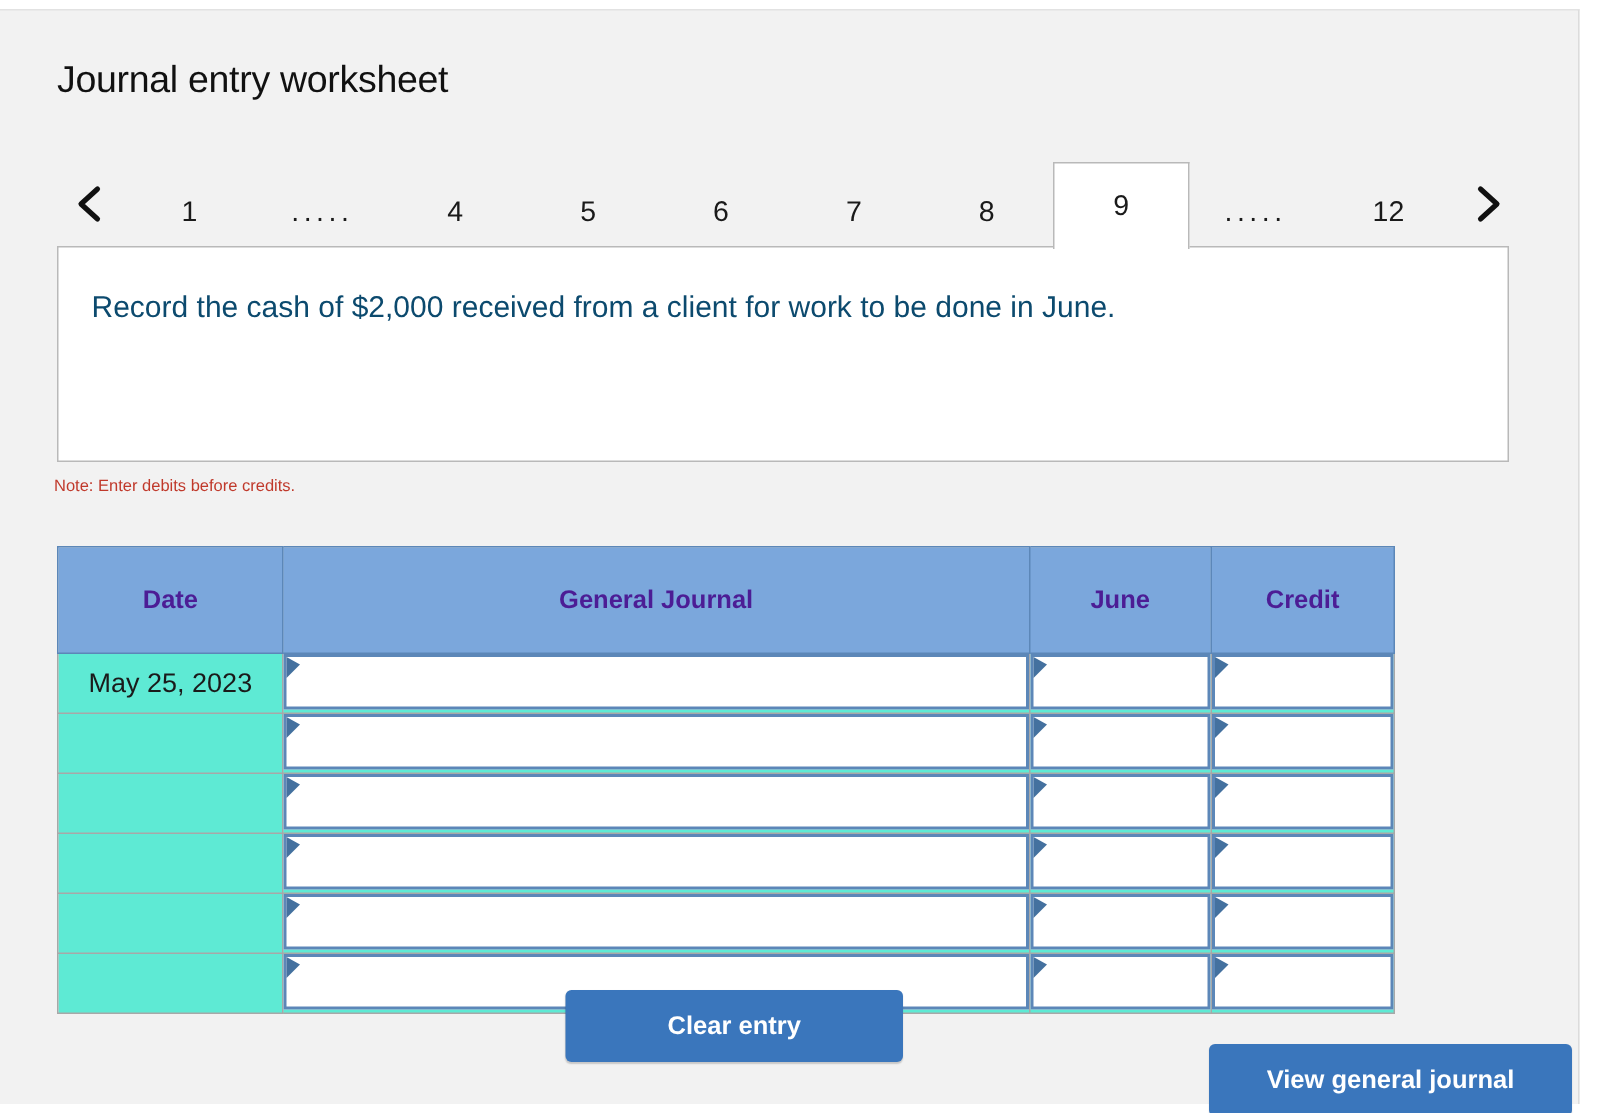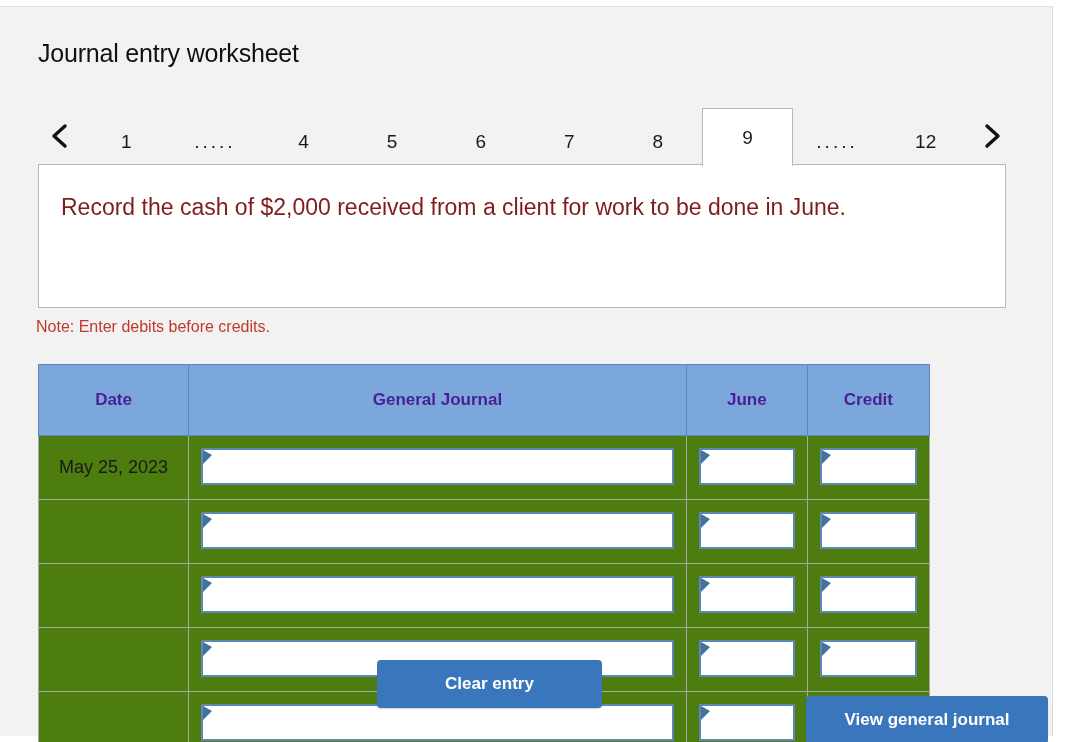--- a/index.html
+++ b/index.html
@@ -110,30 +110,30 @@
     background: #ffffff;
     border: 1px solid #b9b9b9;
     box-sizing: border-box;
     z-index: 1;
   }
   .scenario-text {
     position: absolute;
     left: 22px;
     top: 26px;
     right: 23px;
-    font-size: 23px;
-    color: #7f1d1d;
+    font-size: 20px;
+    color: #0c4a6e;
     line-height: 1.4;
   }
 
   .note {
     position: absolute;
     left: 36px;
     top: 311px;
-    font-size: 16px;
+    font-size: 11px;
     color: #c0392b;
   }
 
   
   .table-wrap {
     position: absolute;
     left: 38px;
     top: 357px;
     width: 892px;
   }
@@ -147,23 +147,23 @@
     border: 1px solid #5c87b8;
     height: 38px;
     font-size: 17px;
     font-weight: bold;
     color: #4c1d95;
     text-align: center;
     padding: 16px;
   }
   table.journal td {
     border: 1px solid #a8a8a8;
-    padding: 12px;
+    padding: 0;
     height: 39px;
-    background: #4d7c0f;
+    background: #5eead4;
   }
   .col-date   { width: 150px; }
   .col-gj     { width: 497px; }
   .col-debit  { width: 121px; }
   .col-credit { width: 122px; }
 
   td.date-cell {
     font-size: 18px;
     color: #1a1a1a;
     text-align: center;

